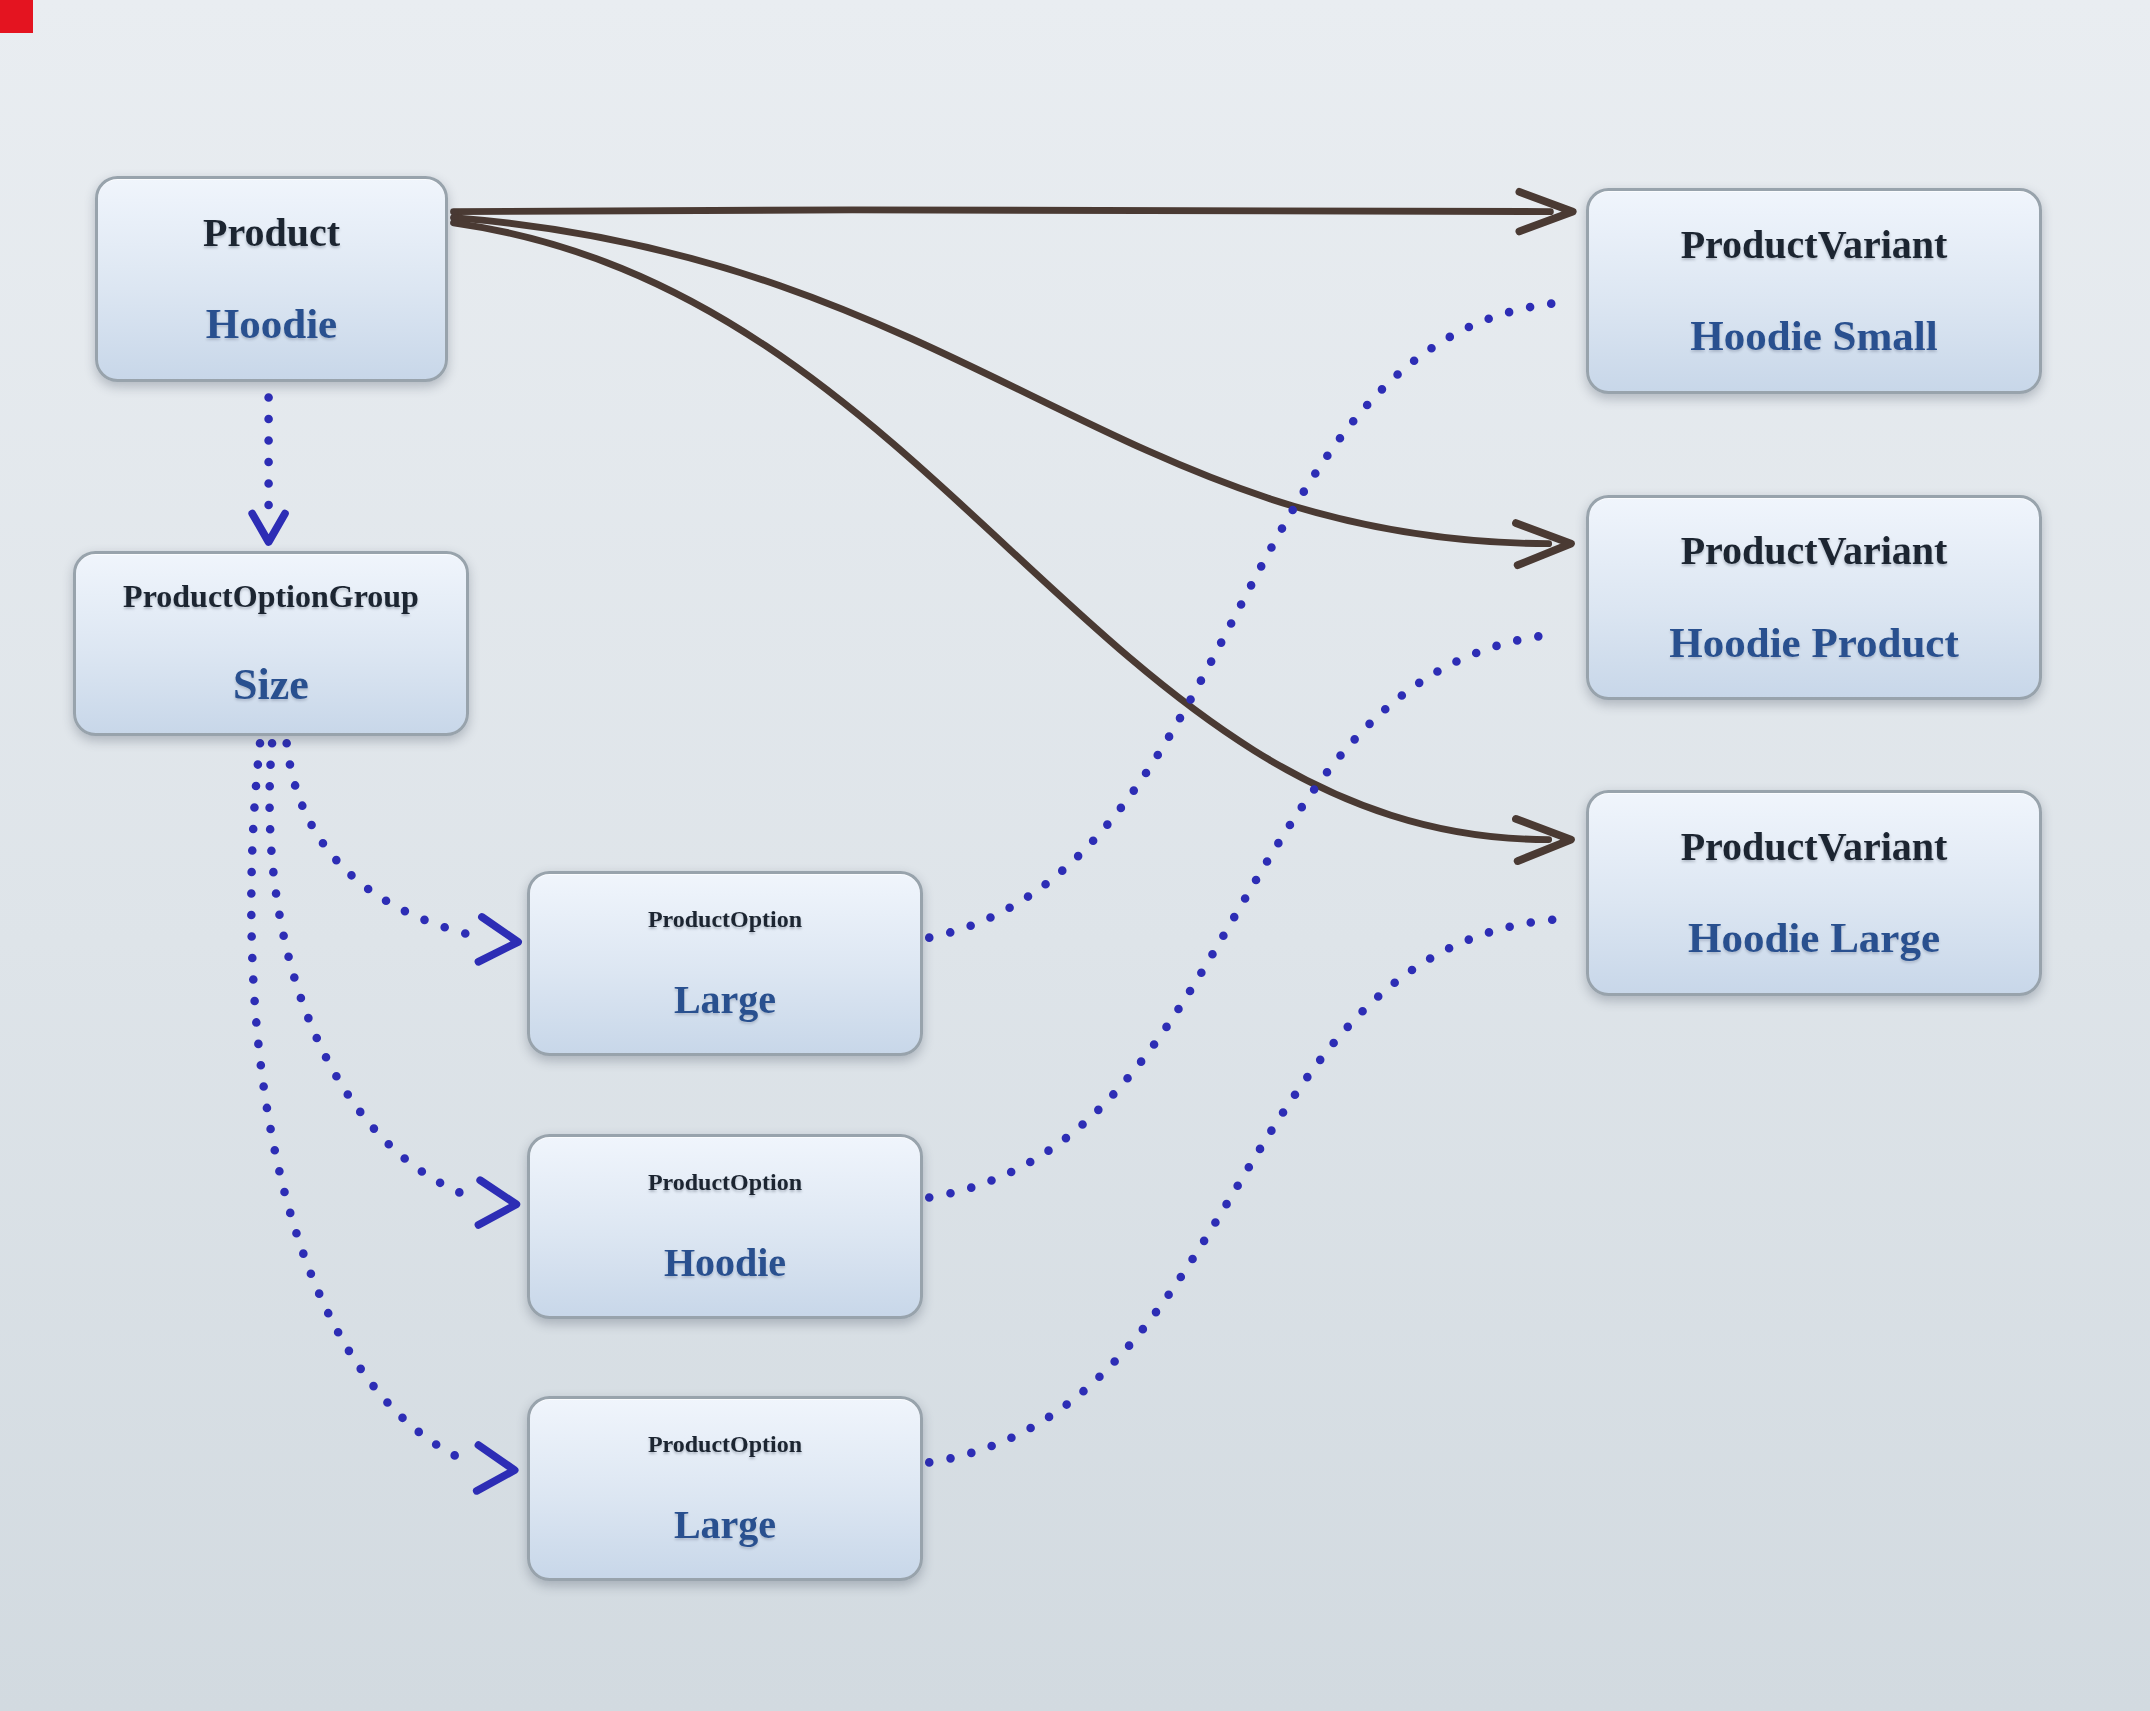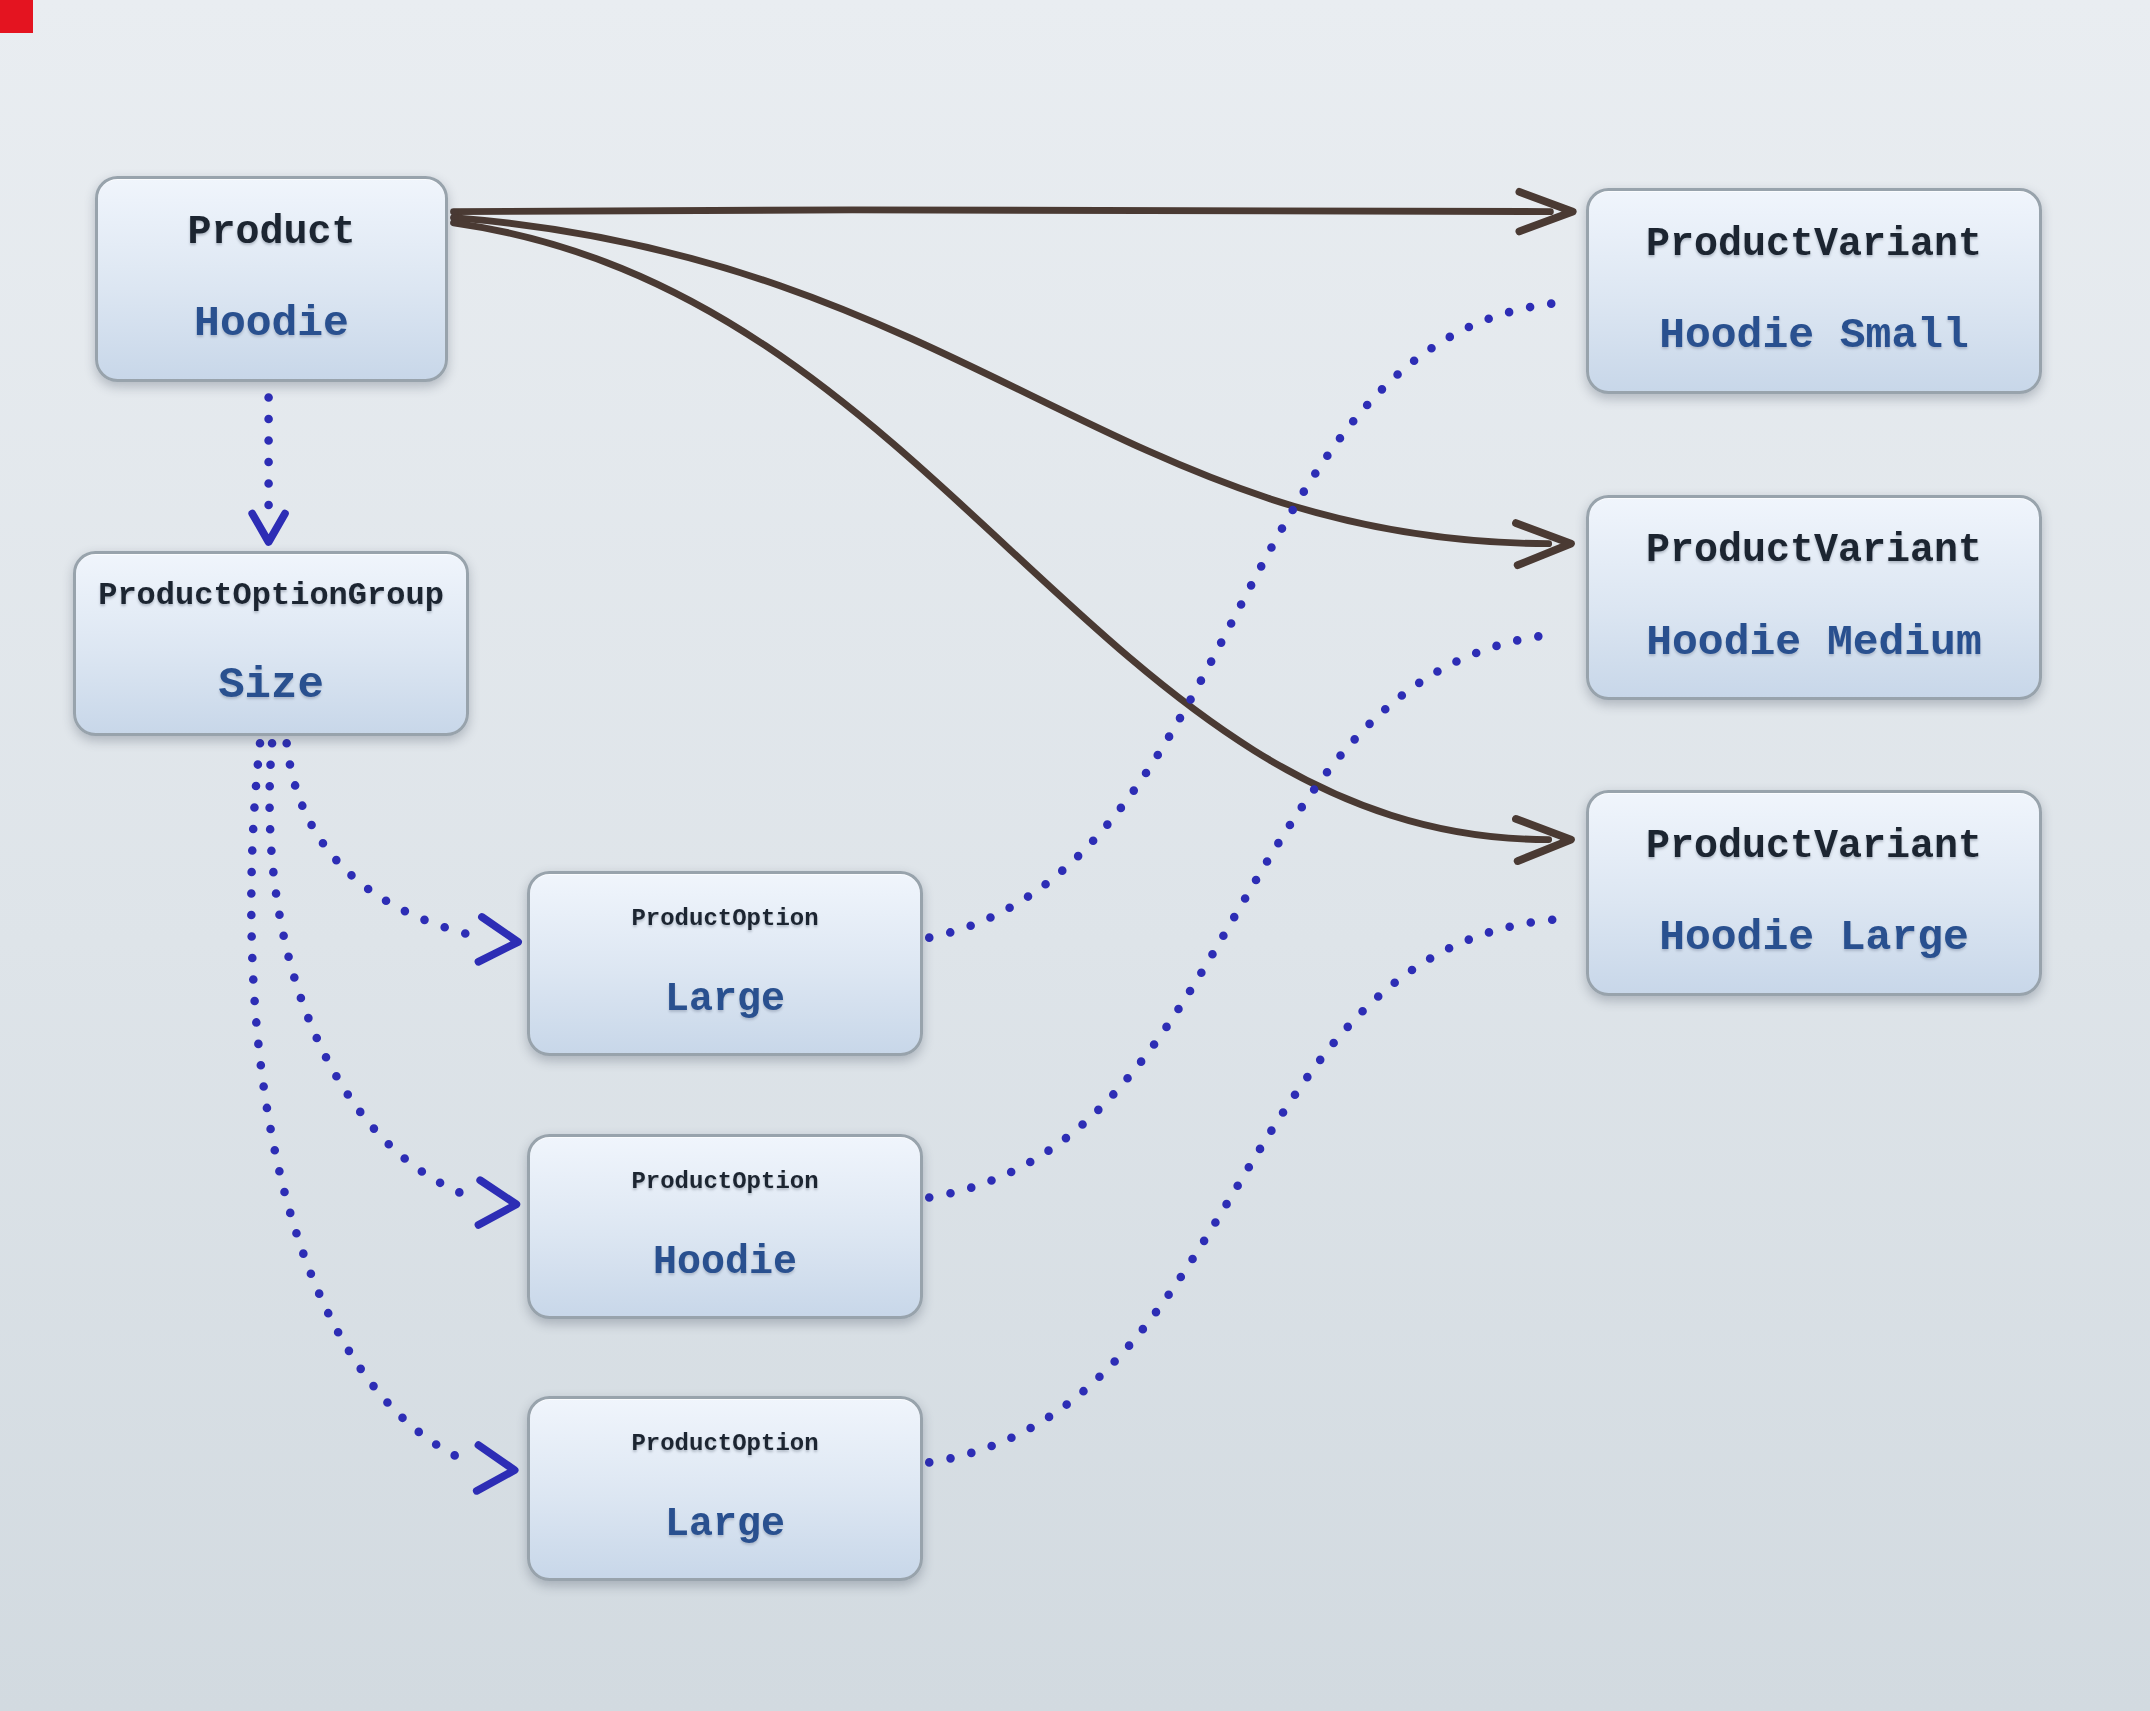--- a/index.html
+++ b/index.html
@@ -6,21 +6,21 @@
     --bg-top:#e9edf1; --bg-mid:#dee4e9; --bg-bottom:#d2dae0;
     --node-top:#f0f5fc; --node-mid:#dce6f2; --node-bottom:#c8d7e9;
     --node-border:#98a3ac;
     --title:#1c2531; --value:#29508f;
     --solid:#4a3a33; --dotted:#2d2db5; --marker:#e41420;
   }
   html,body{margin:0;padding:0;background:#cfd7dd;}
   .stage{
     position:relative;width:2151px;height:1711px;overflow:hidden;
     background:linear-gradient(180deg,var(--bg-top) 0%,var(--bg-mid) 55%,var(--bg-bottom) 100%);
-    font-family:Liberation Mono, monospace;
+    font-family:Liberation Serif, serif;
   }
   svg.edges{position:absolute;left:0;top:0;width:2151px;height:1711px;}
   .node{
     position:absolute;box-sizing:border-box;
     border:3.4px solid var(--node-border);border-radius:22.4px;
     background:linear-gradient(180deg,var(--node-top) 0%,var(--node-mid) 55%,var(--node-bottom) 100%);
     box-shadow:0 4.3px 10.3px rgba(50,60,80,.28), inset 0 0.9px 0 rgba(255,255,255,.65);
     display:flex;flex-direction:column;justify-content:space-around;align-items:center;
     text-align:center;padding:8.6px 6.9px;
   }
@@ -89,21 +89,21 @@
     <div class="node-value">Large</div>
   </div>
 
   <div class="node sz-lg" style="left: 1586px; top: 188px; width: 456px; height: 206px;">
     <div class="node-title">ProductVariant</div>
     <div class="node-value">Hoodie Small</div>
   </div>
 
   <div class="node sz-lg" style="left: 1586px; top: 495px; width: 456px; height: 205px;">
     <div class="node-title">ProductVariant</div>
-    <div class="node-value">Hoodie Medium</div>
+    <div class="node-value">Hoodie Product</div>
   </div>
 
   <div class="node sz-lg" style="left: 1586px; top: 790px; width: 456px; height: 206px;">
     <div class="node-title">ProductVariant</div>
     <div class="node-value">Hoodie Large</div>
   </div>
 
 </div>
 
 

